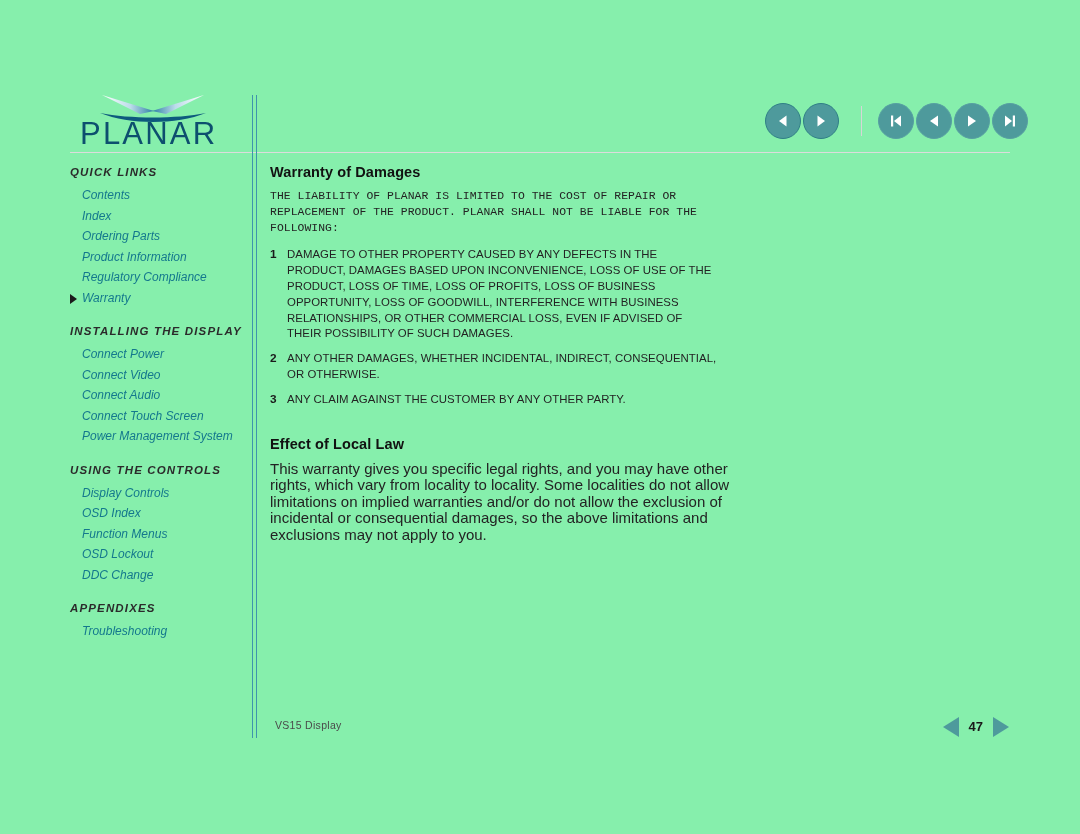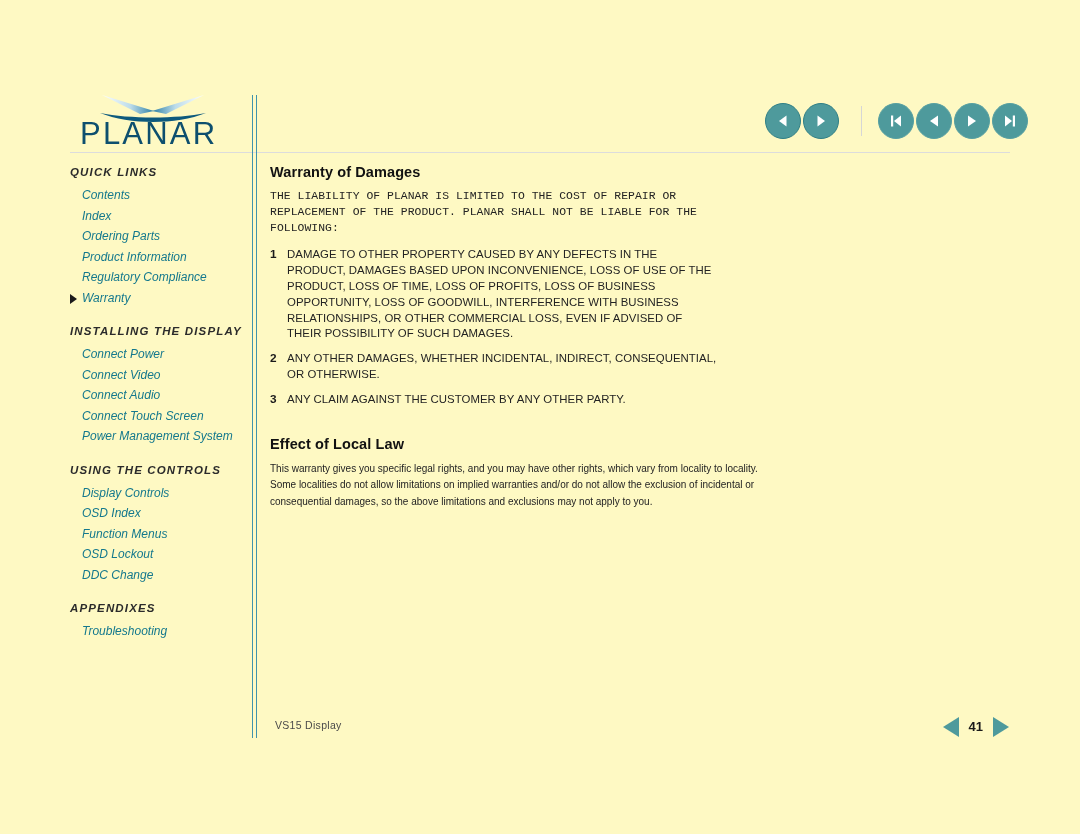--- a/index.html
+++ b/index.html
@@ -12,21 +12,21 @@
     height: 834px;
     position: relative;
     font-family: "Liberation Sans", sans-serif;
     -webkit-font-smoothing: antialiased;
     overflow: hidden;
   }
 
   .page {
     position: absolute;
     inset: 0;
-    background: #fef9c3;
+    background: #86efac;
   }
 
   
   .logo-wrap {
     position: absolute;
     left: 80px;
     top: 92px;
     width: 160px;
     height: 58px;
   }
@@ -163,21 +163,21 @@
     line-height: 15.8px;
   }
   .num-text {
     font-size: 11.4px;
     color: #232323;
     line-height: 15.8px;
     letter-spacing: 0.05px;
     max-width: 430px;
   }
   .body-para {
-    font-size: 10px;
+    font-size: 15px;
     color: #232323;
     line-height: 16.6px;
     margin: 0;
     max-width: 505px;
   }
 
   
   .footer-label {
     position: absolute;
     left: 275px;
@@ -342,19 +342,19 @@
     <p class="body-para">This warranty gives you specific legal rights, and you may have other rights, which vary from locality to locality. Some localities do not allow limitations on implied warranties and/or do not allow the exclusion of incidental or consequential damages, so the above limitations and exclusions may not apply to you.</p>
 
   </main>
 
   <div class="footer-label">VS15 Display</div>
 
   <div class="pager">
     <svg class="pager-arrow" width="22" height="26" viewBox="0 0 22 26">
       <path d="M19 3 L19 23 L3 13 Z" fill="#4e9a9c"></path>
     </svg>
-    <div class="pager-num">41</div>
+    <div class="pager-num">47</div>
     <svg class="pager-arrow" width="22" height="26" viewBox="0 0 22 26">
       <path d="M3 3 L3 23 L19 13 Z" fill="#4e9a9c"></path>
     </svg>
   </div>
 
 </div>
 
 </body></html>

